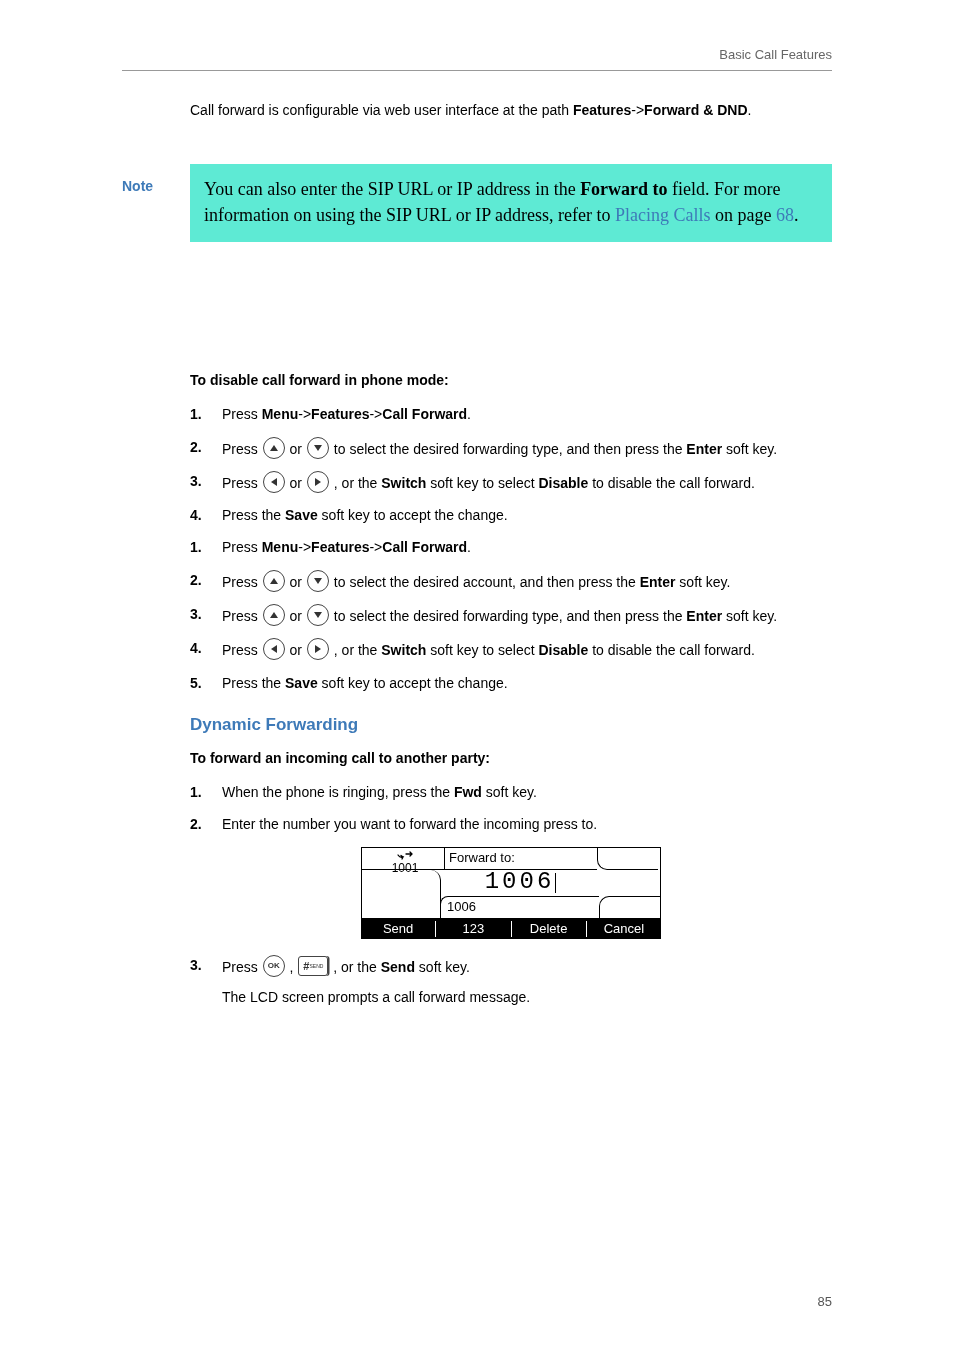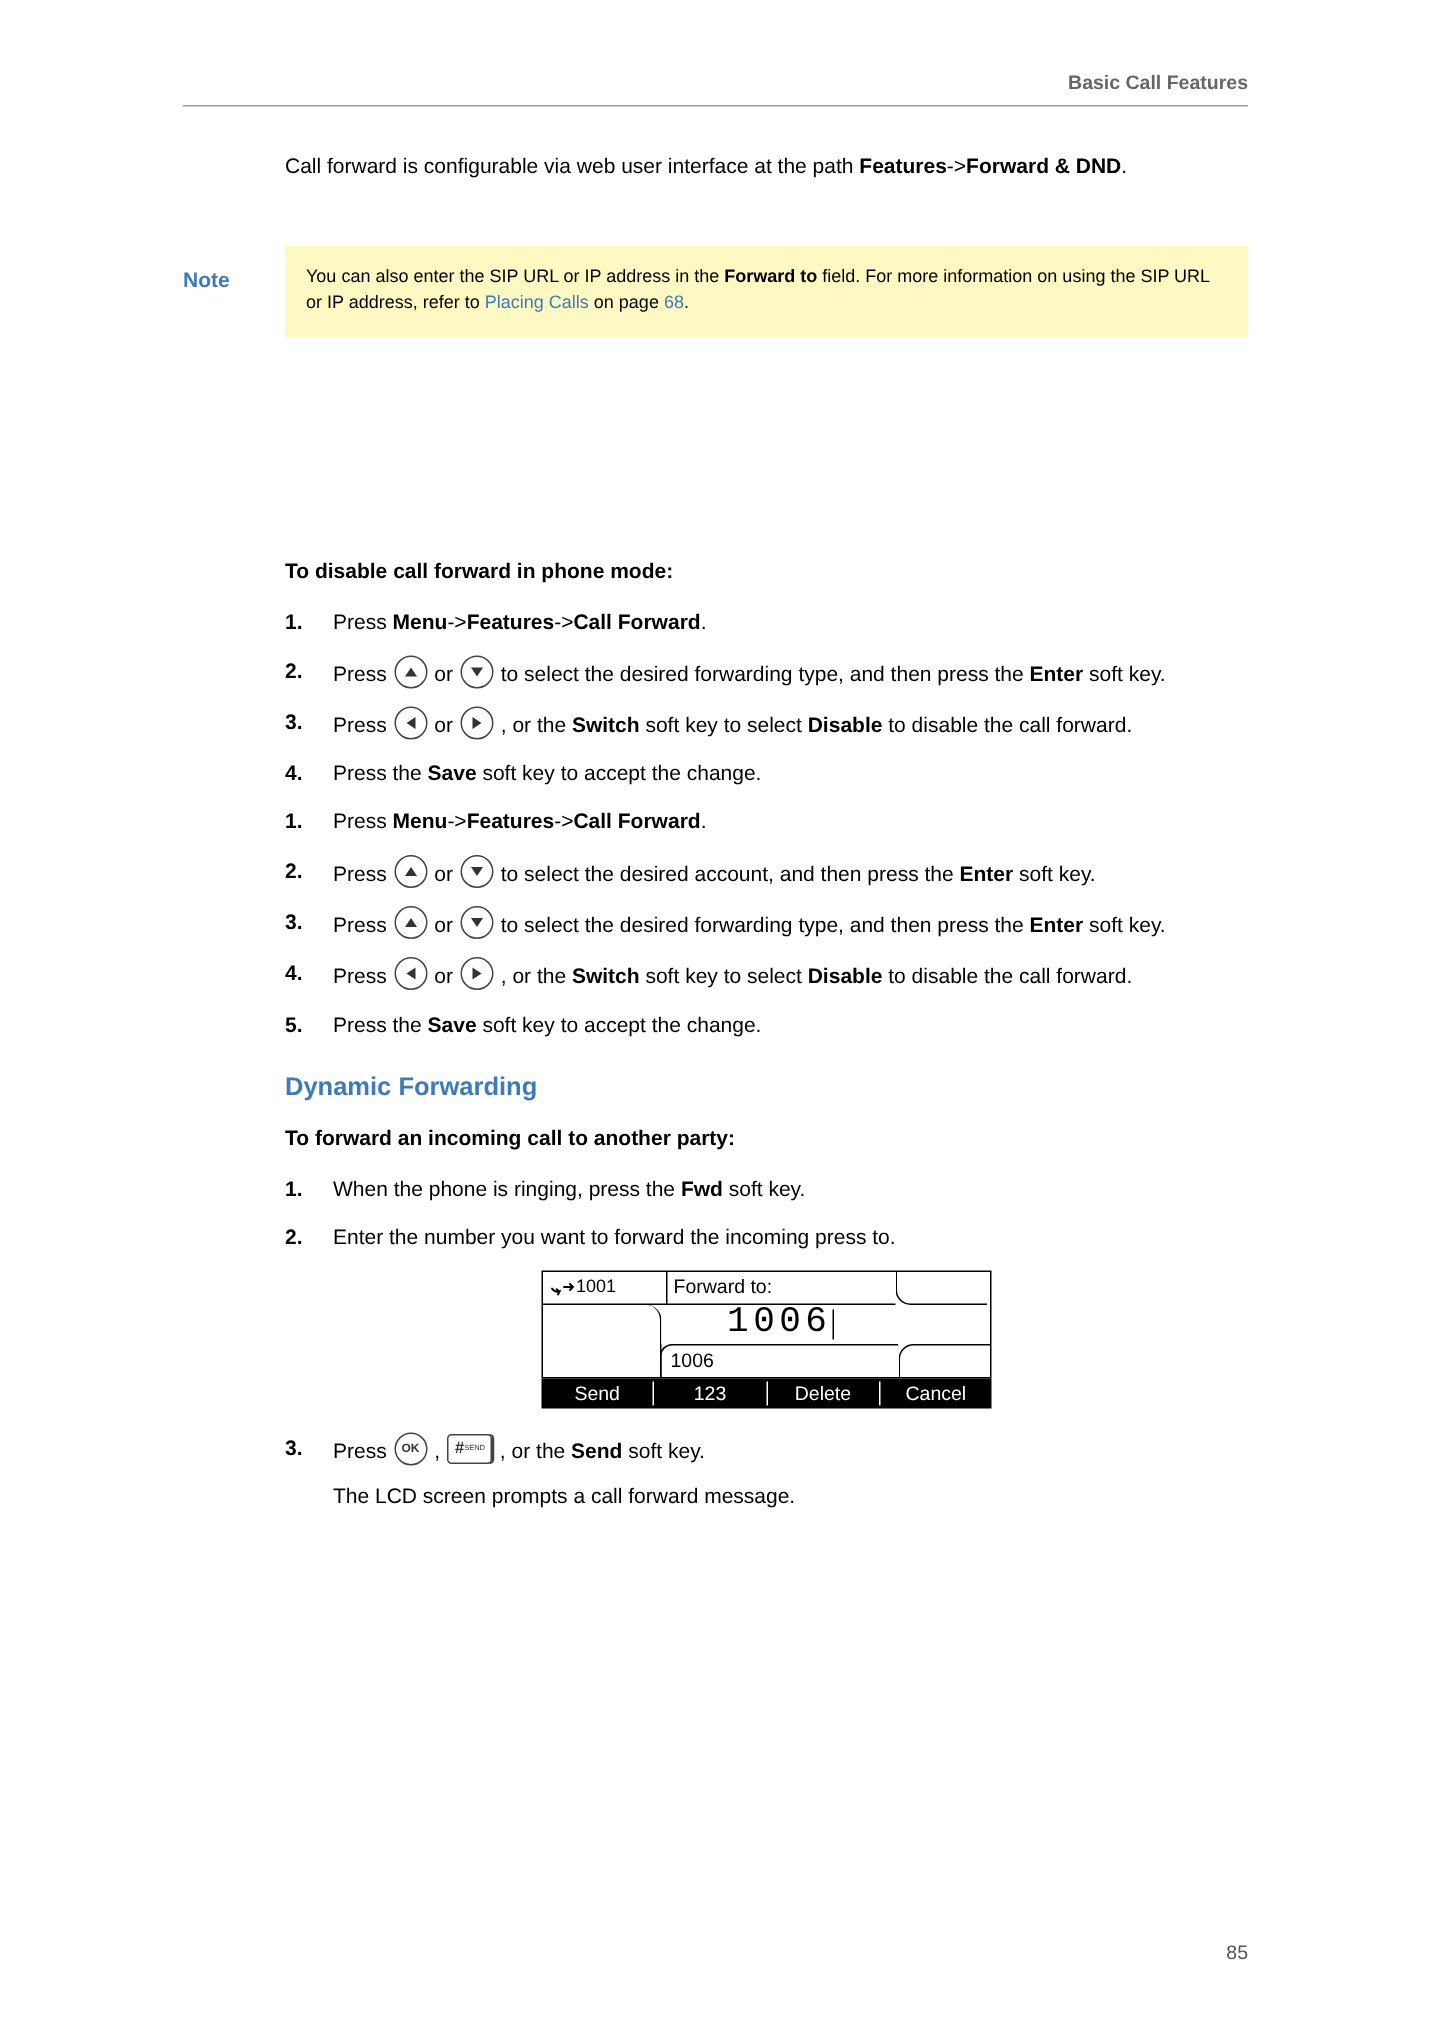--- a/index.html
+++ b/index.html
@@ -1,23 +1,23 @@
 <!DOCTYPE html>
 <html><head>
 <meta charset="utf-8">
 <style>
   html,body{margin:0;padding:0;background:#fff;}
   .page{width:954px;height:1350px;position:relative;font-family:"Segoe UI","Helvetica Neue",Arial,sans-serif;color:#000;font-size:14px;line-height:1.45;}
-  .runhead{position:absolute;top:46px;right:122px;font-size:13px;color:#666;font-weight:bold;}
+  .runhead{position:absolute;top:46px;right:122px;font-size:13px;color:#666;}
   .runhead-line{position:absolute;top:70px;left:122px;right:122px;border-bottom:1px solid #999;}
   .content{position:absolute;left:190px;right:122px;top:100px;}
   .para{margin:0 0 14px 0;}
   b{font-weight:700;}
   .notewrap{position:absolute;left:122px;right:122px;top:164px;}
-  .notebox{background:#fef9c3;padding:12px 14px 14px 14px;margin-left:68px;font-size:12px;}
+  .notebox{background:#5eead4;padding:12px 14px 14px 14px;margin-left:68px;font-size:18px;font-family:Liberation Serif, serif;}
   .notebox p{margin:0 0 12px 0;}
   .notebox p:last-child{margin-bottom:0;}
   .notelabel{position:absolute;left:0;top:12px;color:#3e7ab8;font-weight:600;font-size:14px;}
   .link{color:#3e7ab8;}
   .content2{position:absolute;left:190px;right:122px;top:346px;}
   .hdr-b{font-weight:700;margin:24px 0 14px 0;font-size:14px;}
   ol.steps{list-style:none;padding:0;margin:0 0 8px 0;}
   ol.steps>li{position:relative;padding-left:32px;margin:0 0 12px 0;}
   ol.steps>li .num{position:absolute;left:0;top:0;font-weight:700;}
   .keycircle{display:inline-block;width:20px;height:20px;border:1.4px solid #444;border-radius:50%;position:relative;vertical-align:-5px;margin:0 1px;}
@@ -26,21 +26,21 @@
   .tri-down{border-left:4px solid transparent;border-right:4px solid transparent;border-top:6px solid #333;}
   .tri-left{border-top:4px solid transparent;border-bottom:4px solid transparent;border-right:6px solid #333;}
   .tri-right{border-top:4px solid transparent;border-bottom:4px solid transparent;border-left:6px solid #333;}
   .oktxt{font-size:8px;font-weight:600;color:#333;position:absolute;left:50%;top:50%;transform:translate(-50%,-50%);}
   .keyrect{display:inline-block;width:28px;height:18px;border:1.4px solid #444;border-radius:3px;position:relative;vertical-align:-4px;margin:0 1px;box-shadow:1.5px 0 0 #444;}
   .keyrect .kt{position:absolute;left:50%;top:50%;transform:translate(-50%,-50%);font-size:9px;color:#333;line-height:1;}
   .h2{color:#3e7ab8;font-weight:600;font-size:17px;margin:20px 0 10px 0;}
   .shot{width:300px;margin:10px auto 16px auto;}
   .shot-frame{border:1.5px solid #000;background:#fff;}
   .shot-row1{display:flex;height:22px;}
-  .cell-a{width:78px;border-right:1px solid #000;border-bottom:1px solid #000;display:flex;align-items:center;padding-left:4px;font-family:'MS Sans Serif',sans-serif;font-size:12px;position:relative;}
+  .cell-a{width:78px;border-right:1px solid #000;border-bottom:1px solid #000;display:flex;align-items:center;padding-left:4px;font-family:'MS Sans Serif',sans-serif;font-size:12px;position:relative;flex-direction:column;}
   .arr{display:inline-block;}
   .arr svg{display:block;}
   .cell-b{flex:1;border-bottom:1px solid #000;display:flex;align-items:center;padding-left:4px;font-family:'MS Sans Serif',sans-serif;font-size:13px;}
   .cell-c{width:60px;border-bottom-left-radius:10px;border-left:1px solid #000;border-bottom:1px solid #000;margin-right:2px;}
   .shot-row2{display:flex;height:26px;}
   .cell-d{width:78px;border-right:1px solid #000;border-top-right-radius:10px;}
   .cell-e{flex:1;display:flex;align-items:center;justify-content:center;font-family:'DS-Digital','Courier New',monospace;font-size:24px;letter-spacing:3px;}
   .shot-row3{display:flex;height:22px;}
   .cell-f{width:78px;border-right:1px solid #000;}
   .cell-g{flex:1;border-left:1px solid #000;border-top:1px solid #000;border-top-left-radius:8px;display:flex;align-items:center;padding-left:6px;font-family:'MS Sans Serif',sans-serif;font-size:13px;margin-left:-1px;}

